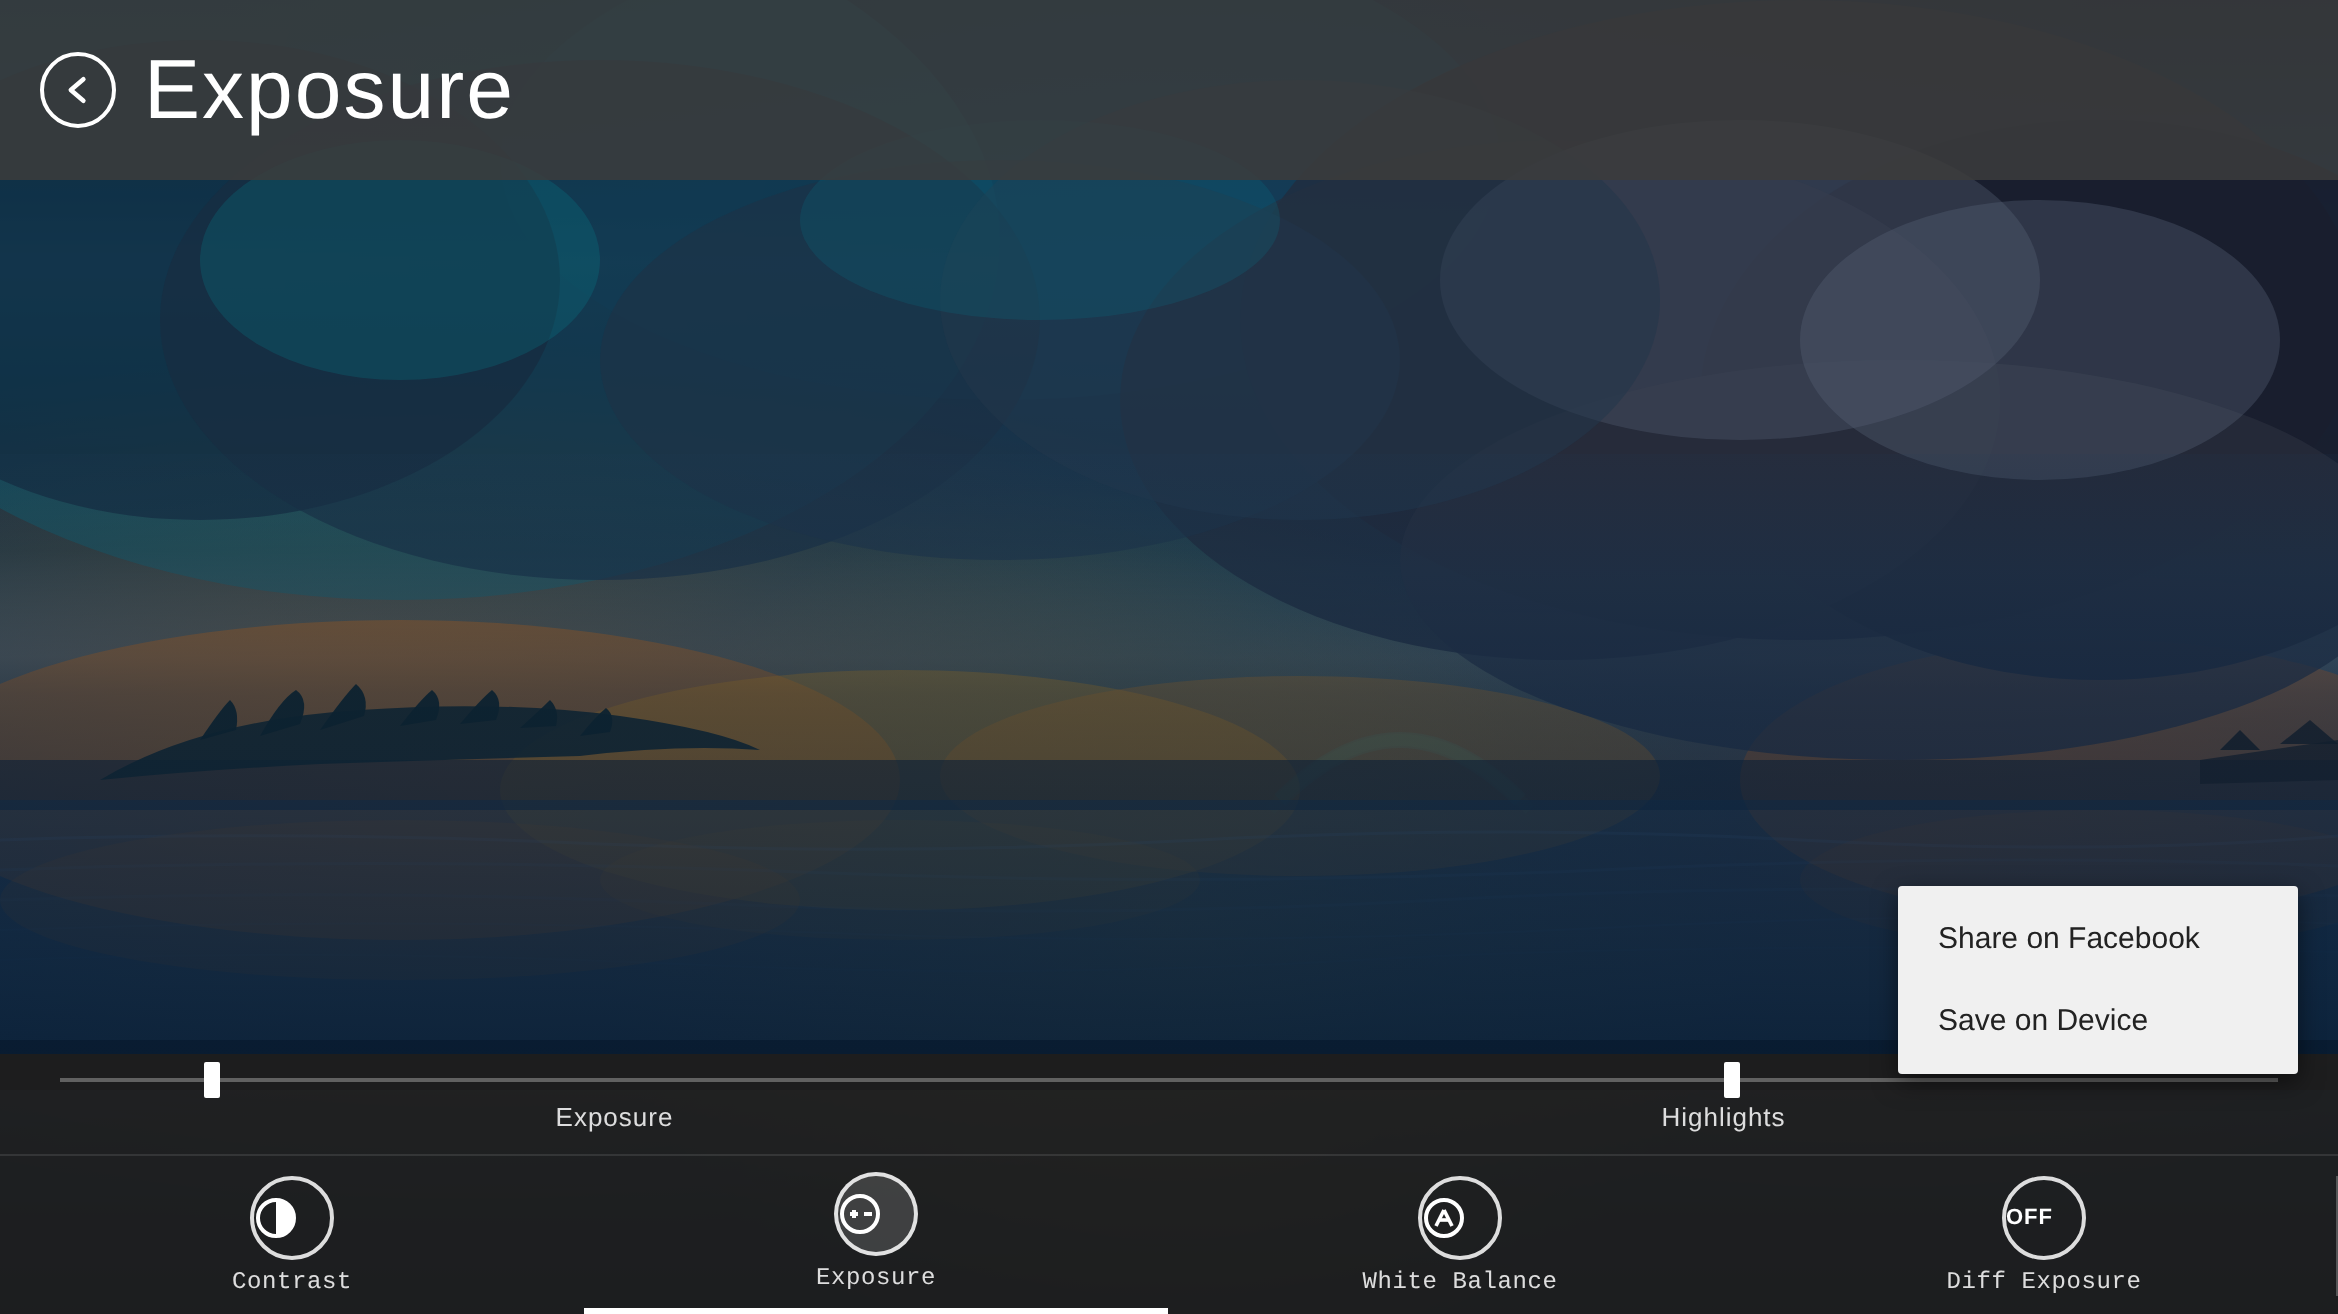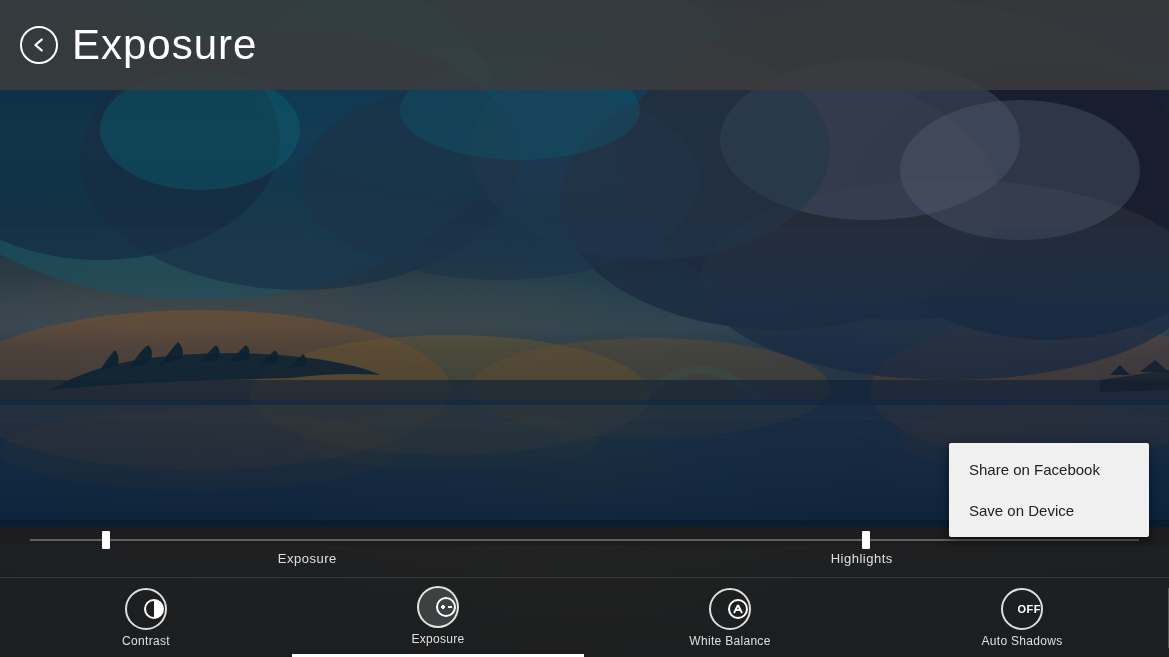--- a/index.html
+++ b/index.html
@@ -197,35 +197,36 @@
       border-bottom: 3px solid #fff;
     }
 
     .icon-circle {
       width: 42px;
       height: 42px;
       border-radius: 50%;
       border: 2.5px solid rgba(255,255,255,0.85);
       display: flex;
       align-items: center;
-      justify-content: flex-end;
+      justify-content: flex-start;
       font-size: 18px;
       color: #fff;
       position: relative;
     }
 
     .icon-circle.filled {
       background: rgba(255,255,255,0.15);
     }
 
     .icon-label {
       font-size: 12px;
       color: rgba(255,255,255,0.85);
       text-align: center;
       letter-spacing: 0.3px;
+      font-family: Liberation Mono, monospace;
     }
 
     
     .vert-divider {
       width: 1px;
       height: 60px;
       background: rgba(255,255,255,0.25);
     }
 
     
@@ -394,21 +395,21 @@
       </div>
       <span class="icon-label">White Balance</span>
     </div>
 
 
 
     <div class="icon-btn">
       <div class="icon-circle">
         <span class="off-badge">OFF</span>
       </div>
-      <span class="icon-label">Auto Shadows</span>
+      <span class="icon-label">Diff Exposure</span>
     </div>
 
     <div class="vert-divider"></div>
 
 
   </div>
 </div>
 
 <div id="popup-menu">
   <div class="popup-item">Share on Facebook</div>

